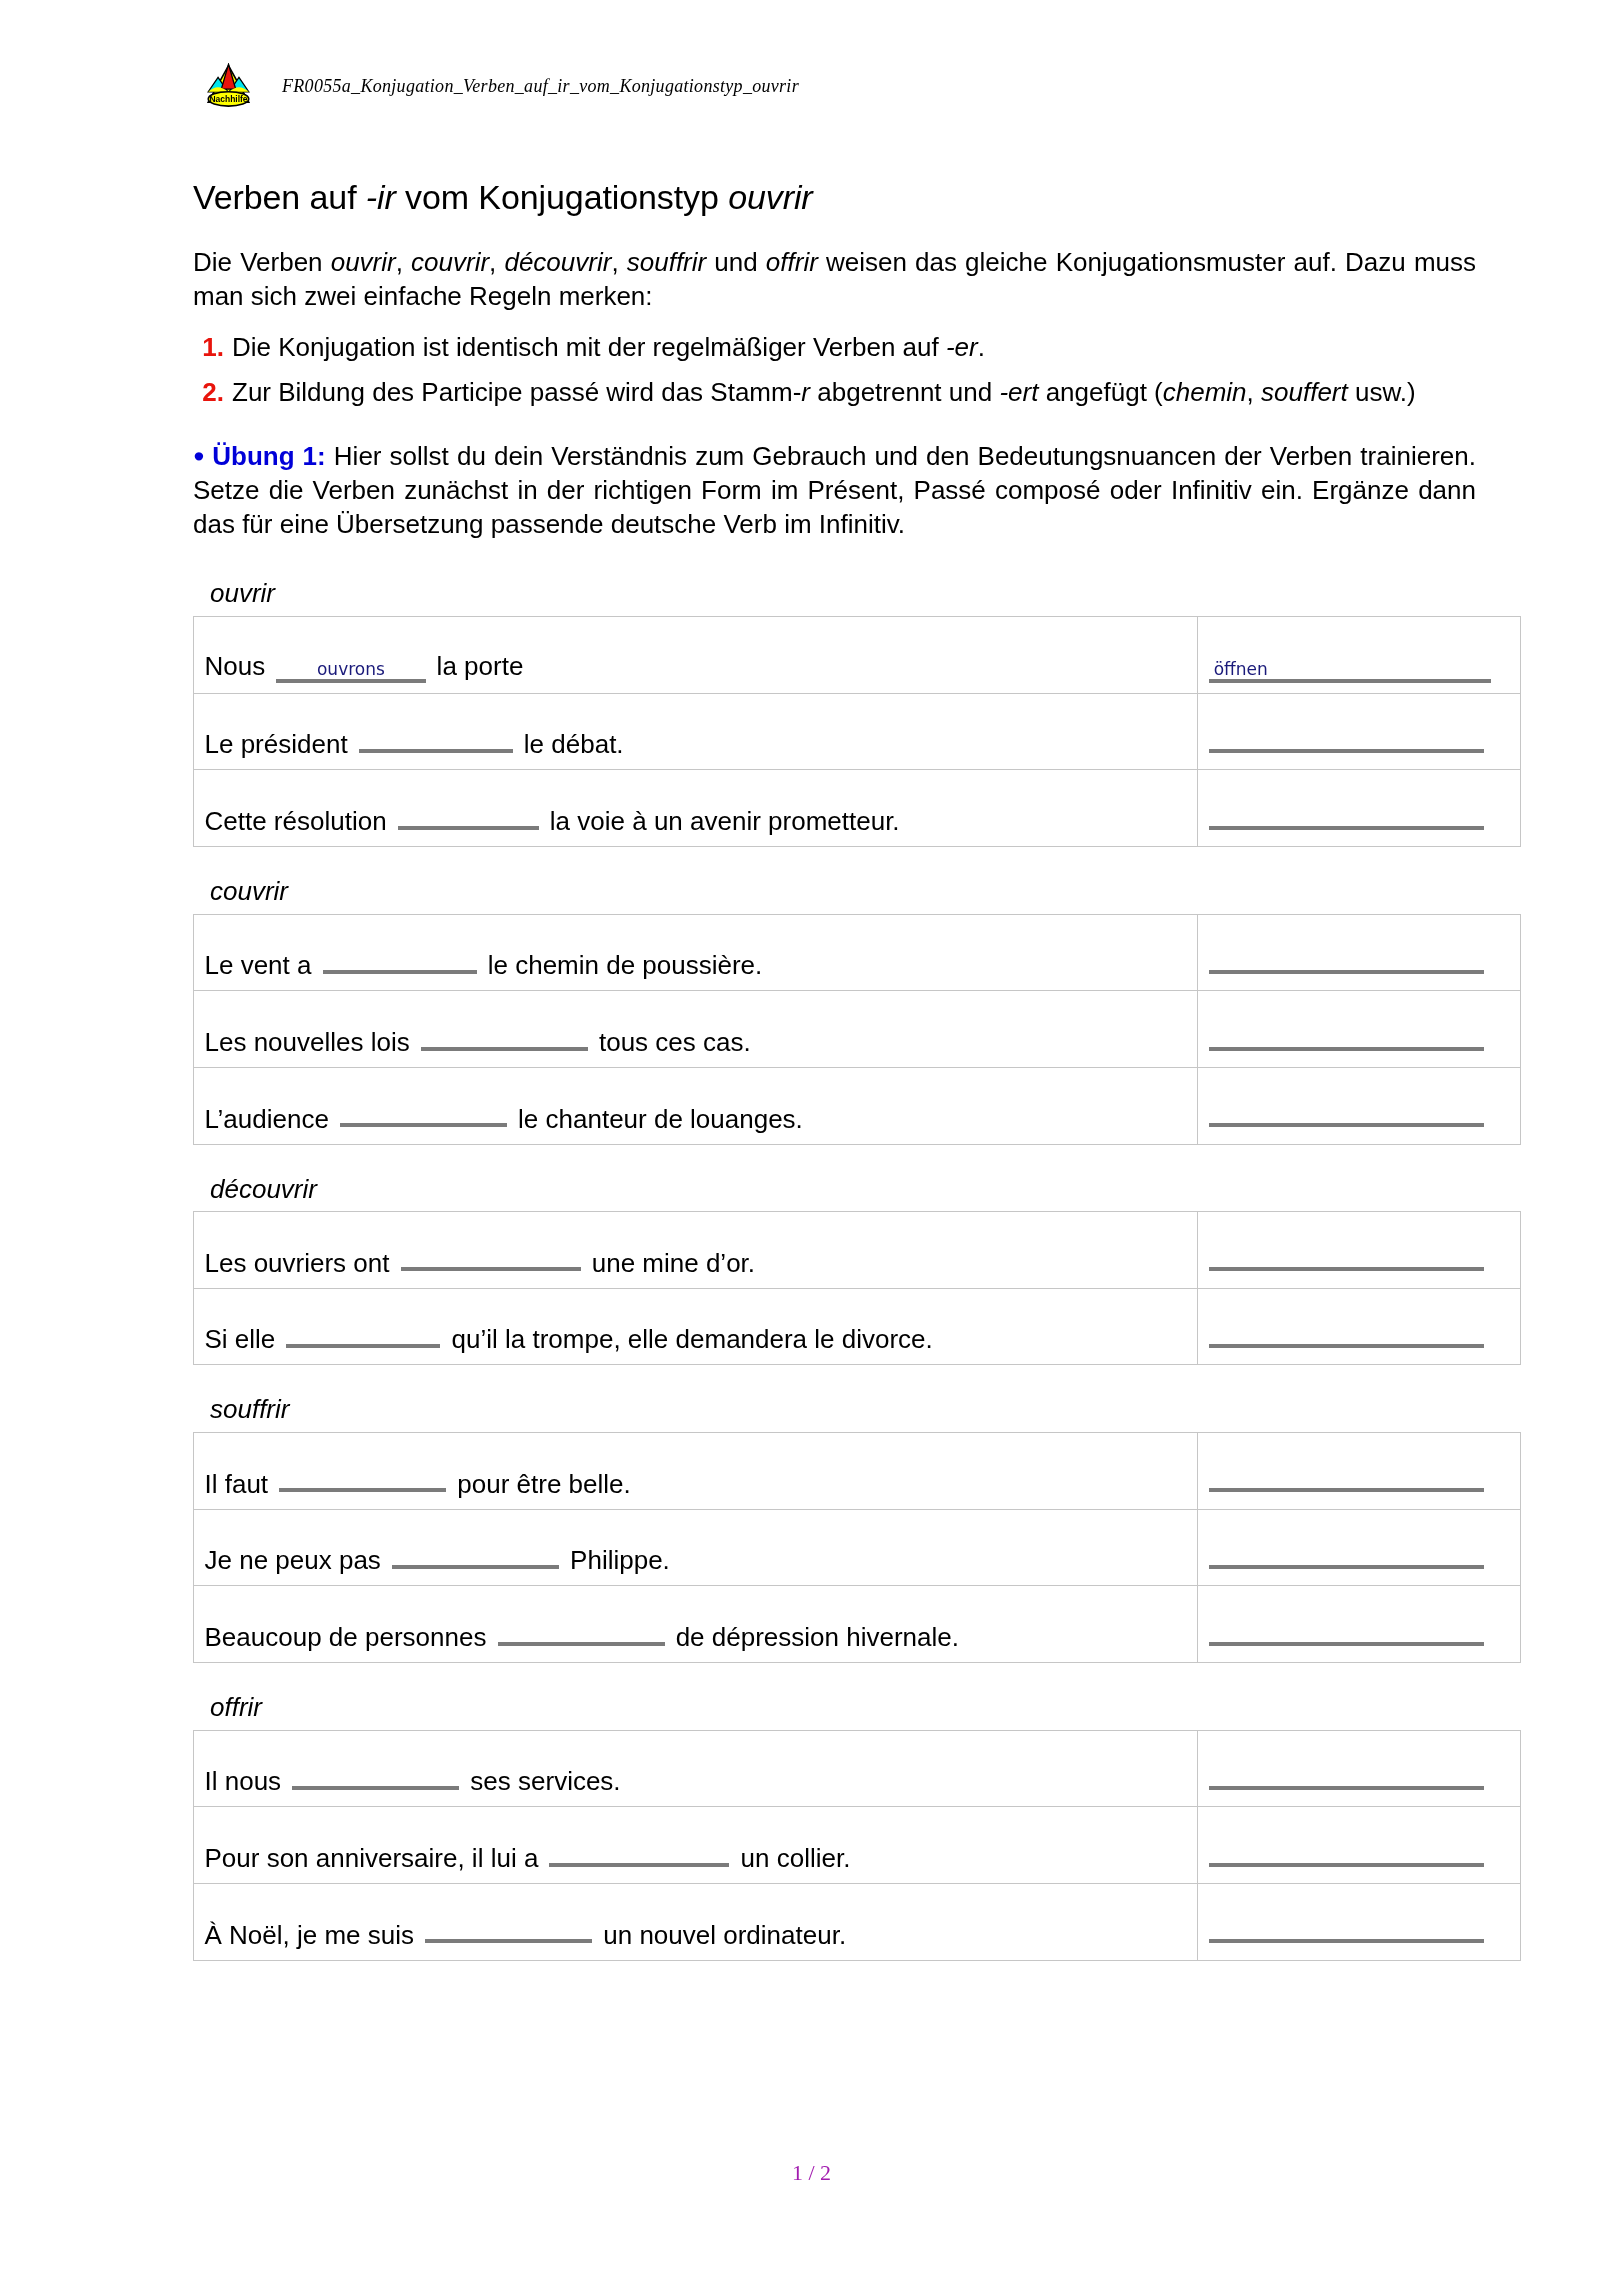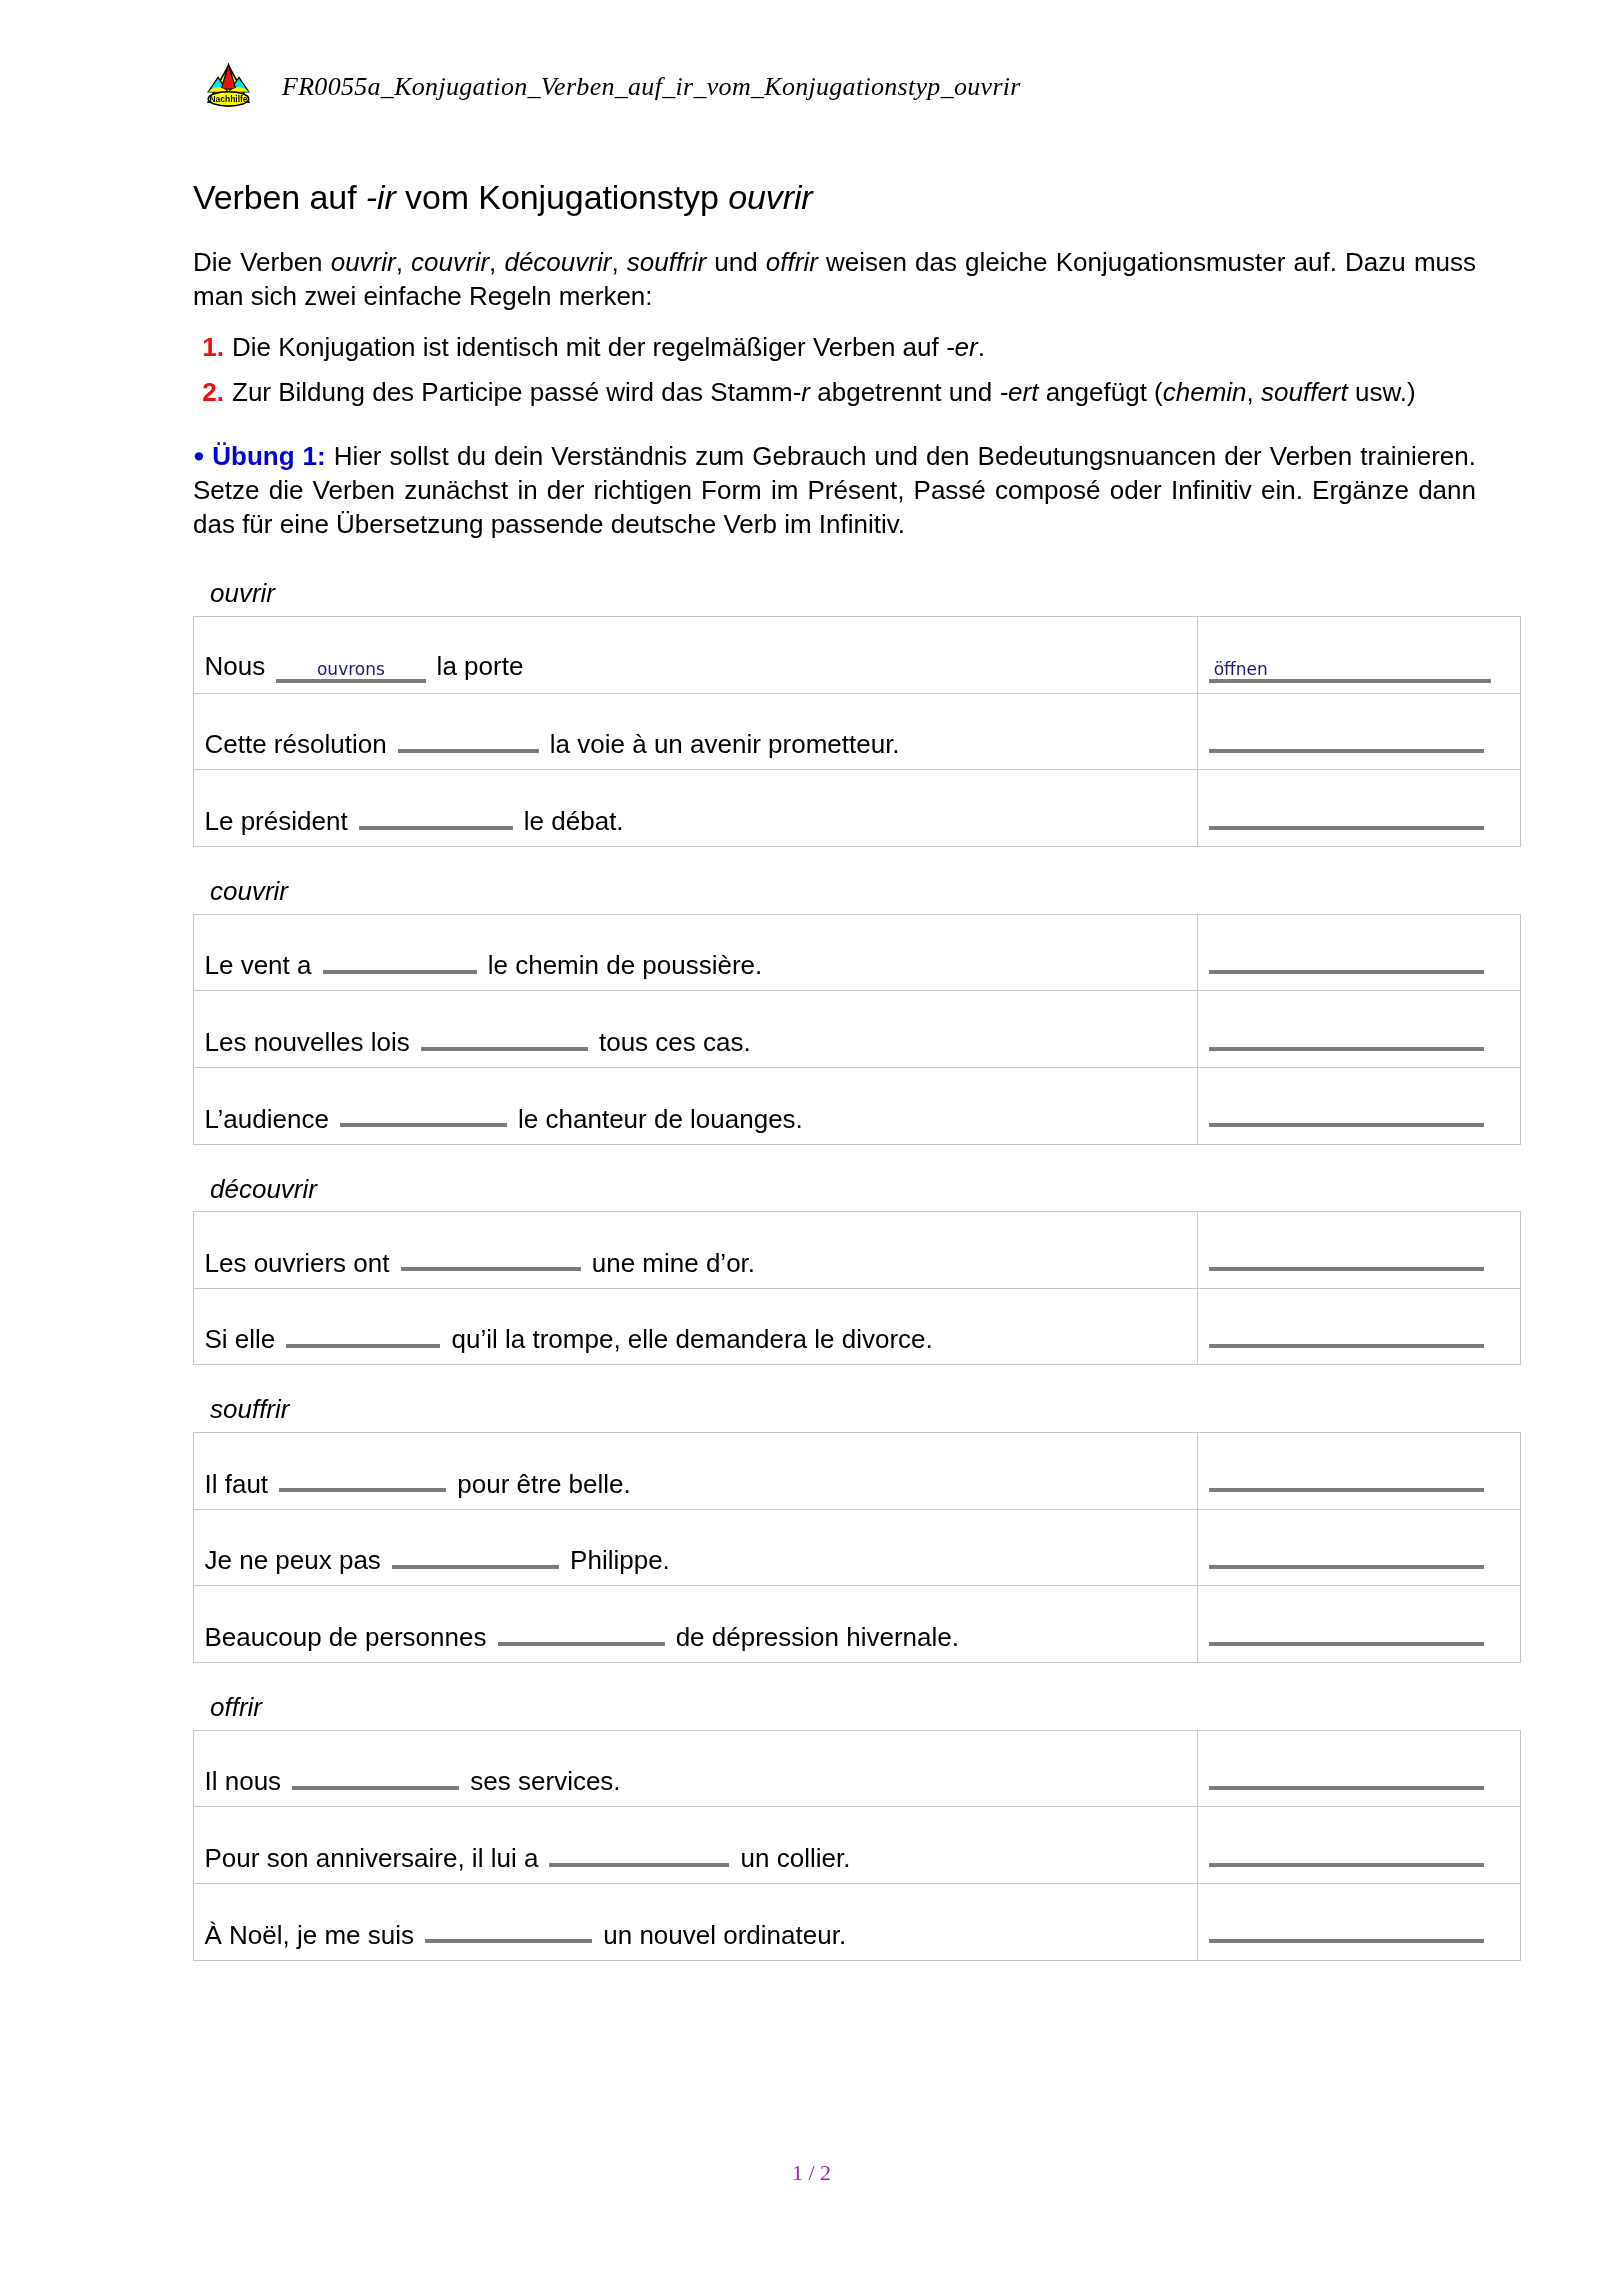--- a/index.html
+++ b/index.html
@@ -28,21 +28,21 @@
   .logo {
     width: 51px;
     height: 47px;
     position: relative;
     flex: 0 0 auto;
   }
   .logo svg { display: block; }
   .header-title {
     font-family: "Liberation Serif", serif;
     font-style: italic;
-    font-size: 26px;
+    font-size: 18px;
     color: #000;
     letter-spacing: 0.3px;
     white-space: nowrap;
   }
 
   
   .content {
     position: absolute;
     left: 193px;
     top: 178px;
@@ -213,25 +213,25 @@
   <div id="verb-blocks">
       <div class="verb-block">
         <div class="verb-label">ouvrir</div>
         <table class="sent-table">
           <tbody>
             <tr>
               <td class="sentence"><span>Nous </span><span class="answer sent">ouvrons</span><span> la porte</span></td>
               <td class="translation"><span class="answer trans">öffnen</span></td>
             </tr>
             <tr>
+              <td class="sentence"><span>Le président </span><span class="blank b12"></span><span> le débat.</span></td>
+              <td class="translation"><span class="ans-blank"></span></td>
+            </tr>
+            <tr>
               <td class="sentence"><span>Cette résolution </span><span class="blank b11"></span><span> la voie à un avenir prometteur.</span></td>
-              <td class="translation"><span class="ans-blank"></span></td>
-            </tr>
-            <tr>
-              <td class="sentence"><span>Le président </span><span class="blank b12"></span><span> le débat.</span></td>
               <td class="translation"><span class="ans-blank"></span></td>
             </tr>
           </tbody>
         </table>
       </div>
       <div class="verb-block">
         <div class="verb-label">couvrir</div>
         <table class="sent-table">
           <tbody>
             <tr>

